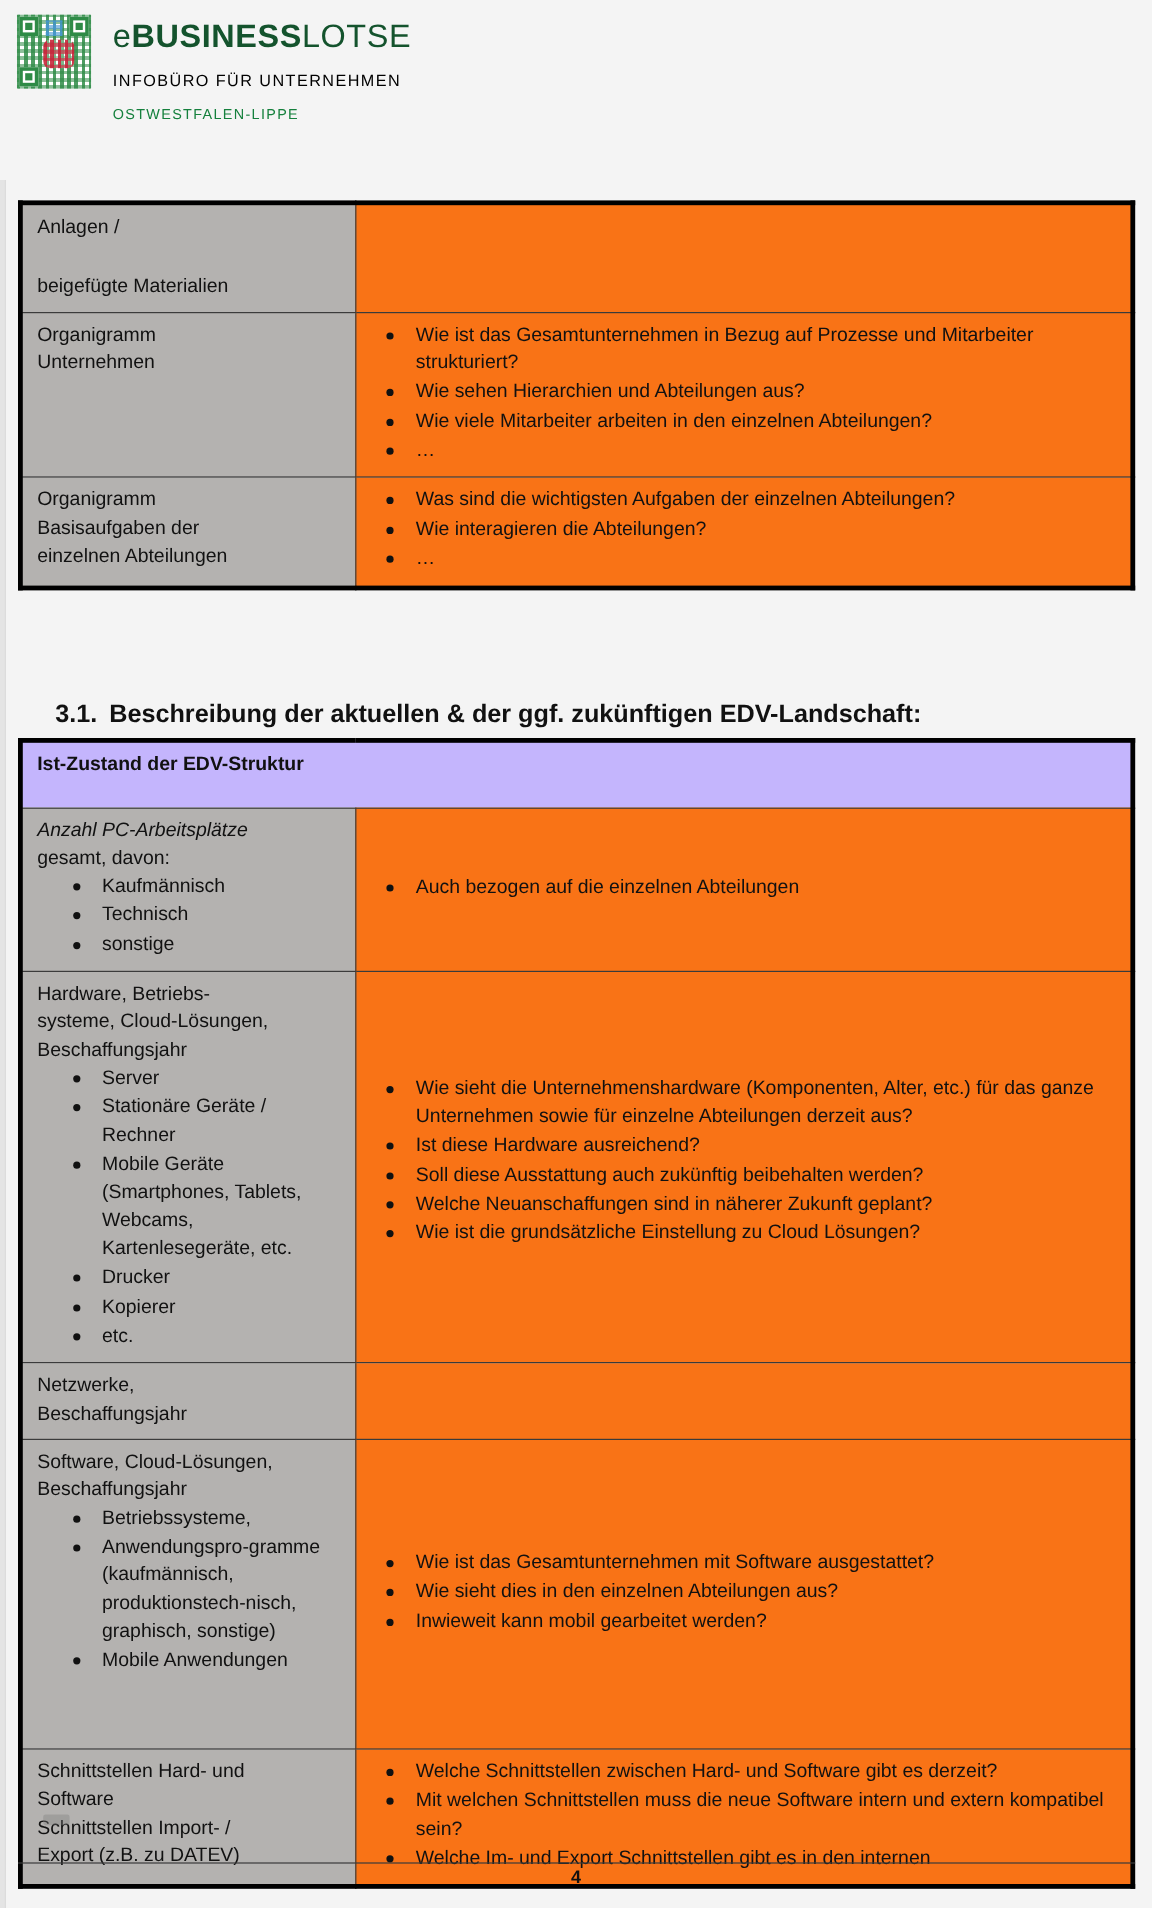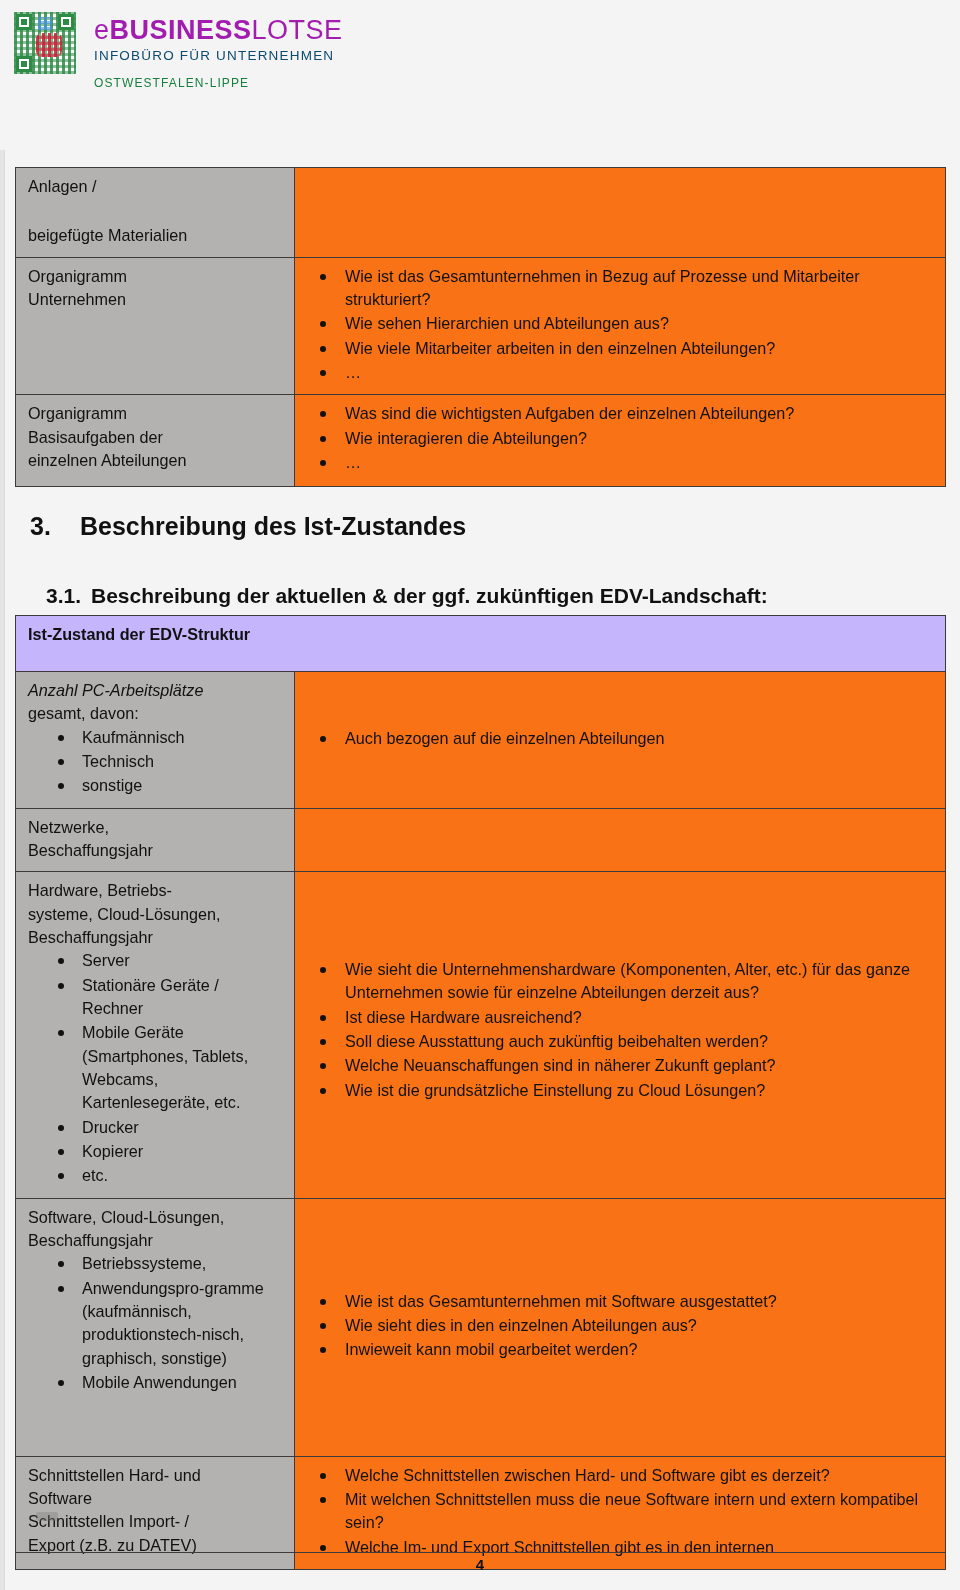--- a/index.html
+++ b/index.html
@@ -88,48 +88,48 @@
     background:
       repeating-linear-gradient(90deg, rgba(70,150,210,.8) 0 3px, rgba(255,255,255,0) 3px 6px),
       repeating-linear-gradient(0deg,  rgba(70,150,210,.6) 0 3px, rgba(255,255,255,0) 3px 6px);
   }
 
   #wordmark { padding-top: 4px; }
   #brand-line {
     font-size: 27px;
     letter-spacing: .5px;
     line-height: 1.05;
-    color: #a21caf;
+    color: #14532d;
     white-space: nowrap;
   }
   #brand-line .light { font-weight: 400; }
   #brand-line .heavy { font-weight: 700; }
   #brand-sub1 {
-    margin-top: 4px;
+    margin-top: 16px;
     font-size: 13.5px;
     letter-spacing: 1.2px;
-    color: #0c4a6e;
+    color: #000000;
     white-space: nowrap;
   }
   #brand-sub2 {
     margin-top: 13px;
     font-size: 12px;
     letter-spacing: 1.1px;
     color: #15803d;
     white-space: nowrap;
   }
 
   
   .doc-table {
     position: absolute;
     border-collapse: collapse;
     table-layout: fixed;
     width: 931px;
     left: 15px;
-    border: 1px solid #000000;
+    border: 4px solid #000000;
     background: #f7f7f7;
   }
   .doc-table td {
     border: 1px solid #3b3b3b;
     vertical-align: top;
     padding: 7px 10px 9px 12px;
     font-size: 16.2px;
     line-height: 1.44;
   }
   .c-label {
@@ -279,21 +279,20 @@
           <ul class="bl">
             <li>Was sind die wichtigsten Aufgaben der einzelnen Abteilungen?</li>
             <li>Wie interagieren die Abteilungen?</li>
             <li>…</li>
           </ul>
         </td>
       </tr>
     </tbody>
   </table>
 
-  <div id="h-sec"><span class="num">3.</span><span>Beschreibung des Ist-Zustandes</span></div>
 
   <div id="h-sub"><span class="num">3.1.</span><span>Beschreibung der aktuellen &amp; der ggf. zukünftigen EDV-Landschaft:</span></div>
 
   <table class="doc-table" id="table-edv" style="top:615px;">
     <colgroup>
       <col style="width:279px;">
       <col>
     </colgroup>
     <tbody>
       <tr>
@@ -308,28 +307,20 @@
             <li>Kaufmännisch</li>
             <li>Technisch</li>
             <li>sonstige</li>
           </ul>
         </td>
         <td class="c-body" style="vertical-align:middle;">
           <ul class="bl">
             <li>Auch bezogen auf die einzelnen Abteilungen</li>
           </ul>
         </td>
-      </tr>
-
-      <tr>
-        <td class="c-label" style="height:56px;">
-          <div>Netzwerke,</div>
-          <div>Beschaffungsjahr</div>
-        </td>
-        <td class="c-body"></td>
       </tr>
 
       <tr>
         <td class="c-label" style="height:322px;">
           <div>Hardware, Betriebs-</div>
           <div>systeme, Cloud-Lösungen,</div>
           <div>Beschaffungsjahr</div>
           <ul class="bl indent">
             <li>Server</li>
             <li>Stationäre Geräte / Rechner</li>
@@ -344,20 +335,28 @@
             <li>Wie sieht die Unternehmenshardware (Komponenten, Alter, etc.) für das ganze Unternehmen sowie für einzelne Abteilungen derzeit aus?</li>
             <li>Ist diese Hardware ausreichend?</li>
             <li>Soll diese Ausstattung auch zukünftig beibehalten werden?</li>
             <li>Welche Neuanschaffungen sind in näherer Zukunft geplant?</li>
             <li>Wie ist die grundsätzliche Einstellung zu Cloud Lösungen?</li>
           </ul>
         </td>
       </tr>
 
       <tr>
+        <td class="c-label" style="height:56px;">
+          <div>Netzwerke,</div>
+          <div>Beschaffungsjahr</div>
+        </td>
+        <td class="c-body"></td>
+      </tr>
+
+      <tr>
         <td class="c-label" style="height:258px;">
           <div>Software, Cloud-Lösungen,</div>
           <div>Beschaffungsjahr</div>
           <ul class="bl indent">
             <li>Betriebssysteme,</li>
             <li>Anwendungspro-gramme (kaufmännisch, produktionstech-nisch, graphisch, sonstige)</li>
             <li>Mobile Anwendungen</li>
           </ul>
         </td>
         <td class="c-body" style="vertical-align:middle;">

